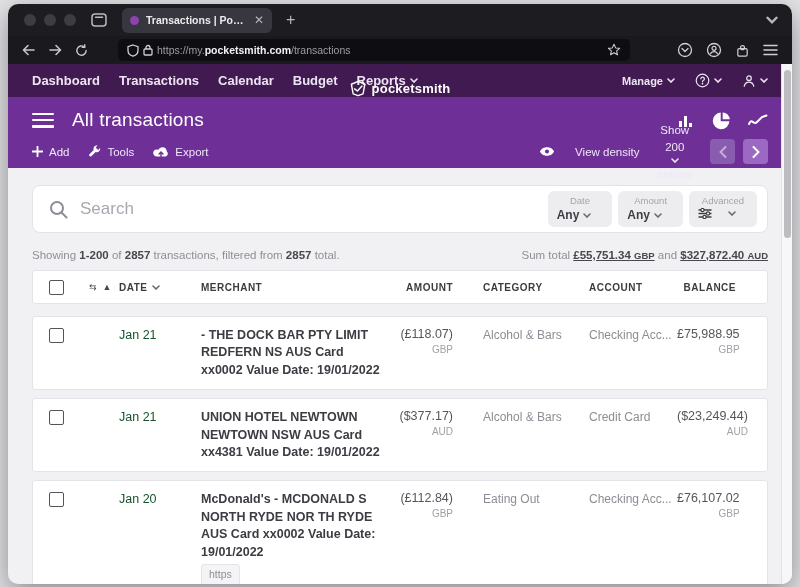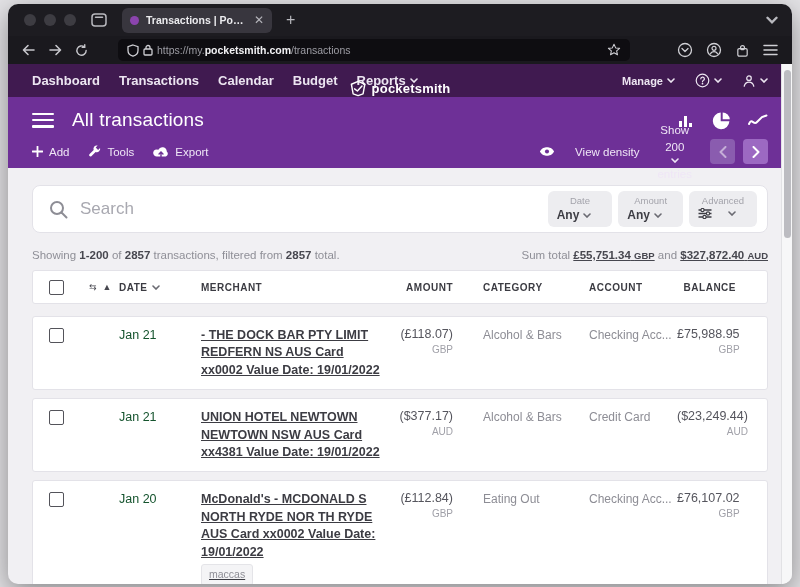--- a/index.html
+++ b/index.html
@@ -96,21 +96,21 @@
   .c-balance { text-align:right; padding-right:15px; }
   .c-amount { text-align:right; }
   .hicons { display:flex; align-items:center; gap:6px; color:#47474f; font-size:9px; }
   .sort { display:flex; align-items:center; gap:5px; }
   .sort .chev { color:#6a6a72; }
 
   .trow { border-radius:3px; padding:10px 16px; margin-bottom:8px; align-items:start; }
   .checkbox { width:15px; height:15px; border:1.5px solid #53535a; border-radius:2px;
               background:#fff; margin-top:1px; }
   .cell-date { font-size:12.5px; color:#14532d; padding-top:1px; }
-  .cell-merchant { font-size:12.5px; font-weight:700; color:#3c3c43; line-height:17.4px; padding-right:10px;text-decoration:underline; }
+  .cell-merchant { font-size:12.5px; font-weight:700; color:#3c3c43; line-height:17.4px; padding-right:10px; }
   .chip { display:inline-block; font-size:10.5px; font-weight:400; color:#8d8d95;
           background:#f4f4f6; border:1px solid #e4e4e8; border-radius:3px;
           padding:1px 7px 2px; margin-top:3px; }
   .money { font-size:12.5px; color:#55555d; line-height:15px; }
   .cur { font-size:10px; color:#a0a0a8; margin-top:2px; }
   .cell-cat, .cell-acct { font-size:12px; color:#8d8d95; padding-top:1px; }
 
   
   .scrollbar { position:absolute; right:0; top:60px; bottom:0; width:11px;
                background:#f7f7f8; border-left:1px solid #e2e2e5; }
@@ -436,21 +436,21 @@
       <div class="cur">AUD</div>
     </span>
   </div>
 
   <div class="card grid trow">
     <span class="checkbox"></span>
     <span></span>
     <span class="cell-date">Jan 20</span>
     <span class="cell-merchant">
       <span>McDonald's - MCDONALD S NORTH RYDE NOR TH RYDE AUS Card xx0002 Value Date: 19/01/2022</span>
-      <span class="chip" style="display:block;width:max-content">maccas</span>
+      <span class="chip" style="display:block;width:max-content">https</span>
     </span>
     <span class="c-amount">
       <div class="money">(£112.84)</div>
       <div class="cur">GBP</div>
     </span>
     <span class="cell-cat c-category">Eating Out</span>
     <span class="cell-acct c-account">Checking Acc...</span>
     <span class="c-balance">
       <div class="money">£76,107.02</div>
       <div class="cur">GBP</div>

